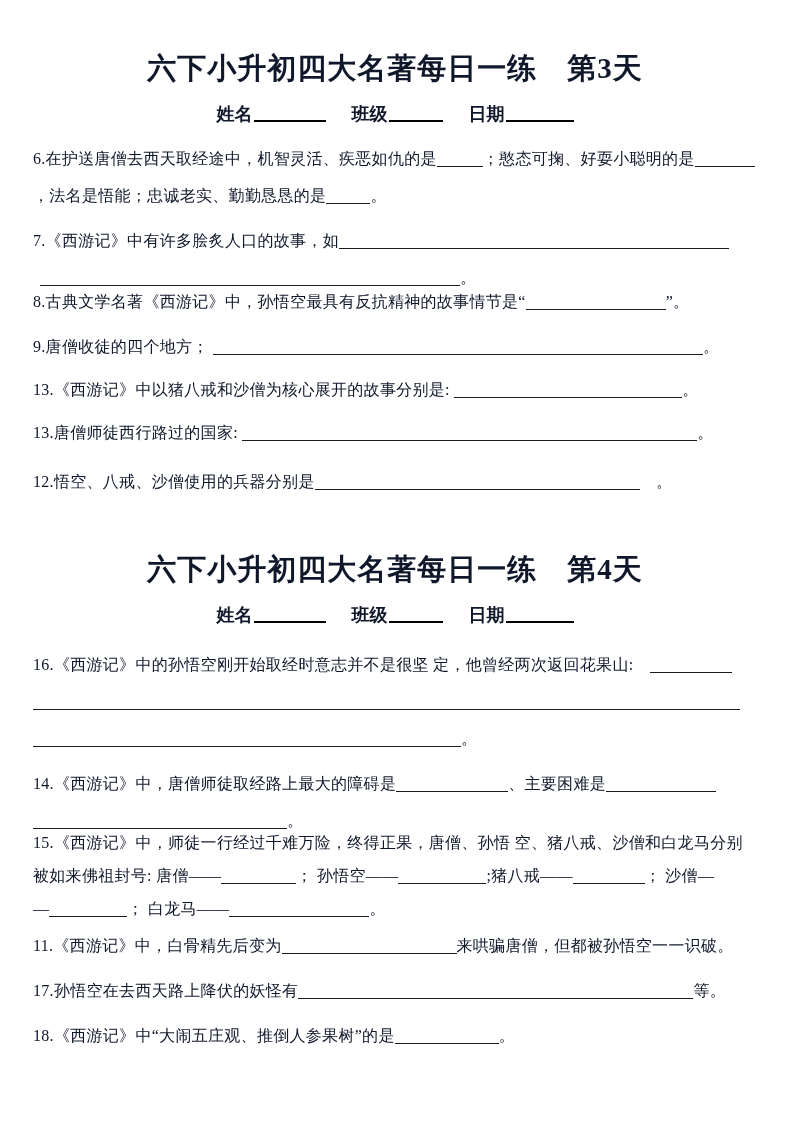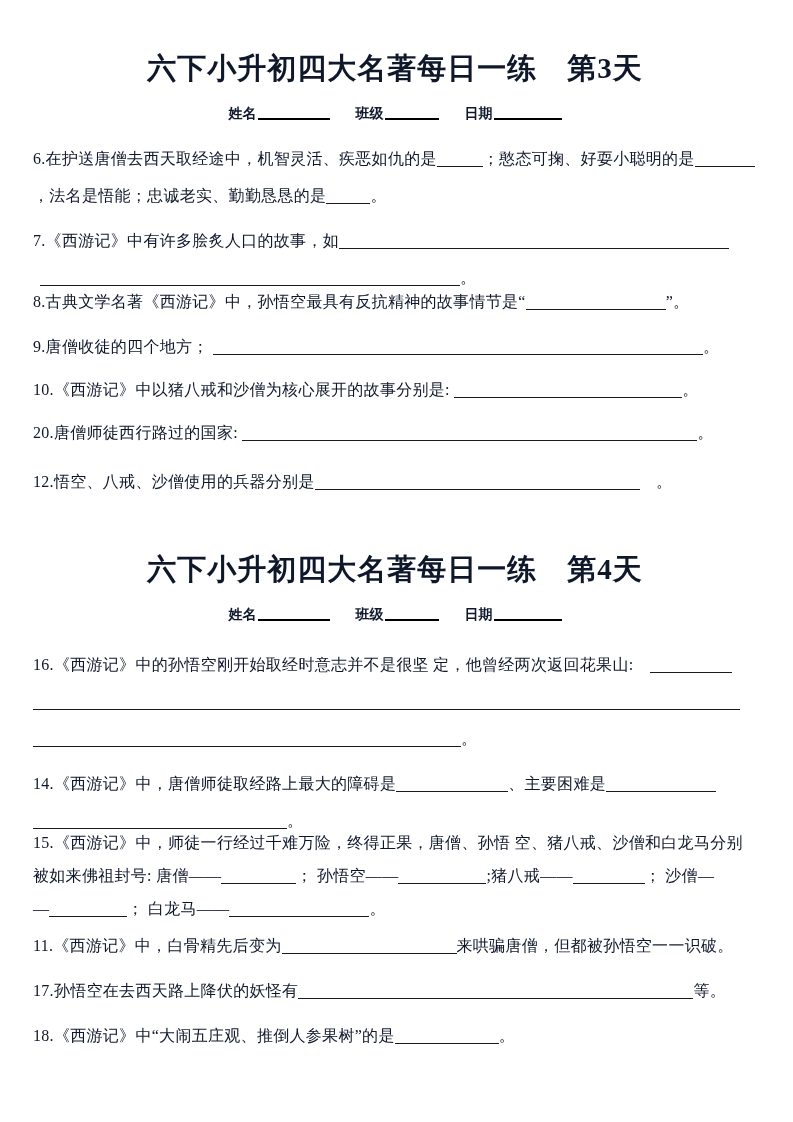--- a/index.html
+++ b/index.html
@@ -21,21 +21,21 @@
     font-weight:bold;
     letter-spacing:1px;
     line-height:40px;
     white-space:nowrap;
   }
   .fields {
     display:flex;
     justify-content:center;
     gap:26px;
     font-weight:bold;
-    font-size:14px;
+    font-size:18px;
     line-height:24px;
     margin:0 0 22px 0;
   }
   .fgroup { white-space:nowrap; }
   .fblank {
     display:inline-block;
     border-bottom:2px solid #000;
     height:16px;
     vertical-align:-2px;
     margin-left:1px;
@@ -90,24 +90,24 @@
           <div class="line" data-name="q7-line1"><span data-name="text-run">7.《西游记》中有许多脍炙人口的故事，如</span><span class="blank" data-name="answer-blank" style="width: 390px;"></span></div>
           <div class="line" data-name="q7-line2"><span class="blank" data-name="answer-blank" style="width: 420px;"></span><span data-name="text-run">。</span></div>
         </div>
         <div class="q" data-name="question-q8">
           <div class="line" data-name="q8-line1"><span data-name="text-run">8.古典文学名著《西游记》中，孙悟空最具有反抗精神的故事情节是“</span><span class="blank" data-name="answer-blank" style="width: 140px;"></span><span data-name="text-run">”。</span></div>
         </div>
         <div class="q" data-name="question-q9">
           <div class="line" data-name="q9-line1"><span data-name="text-run">9.唐僧收徒的四个地方； </span><span class="blank" data-name="answer-blank" style="width: 490px;"></span><span data-name="text-run">。</span></div>
         </div>
         <div class="q" data-name="question-q10">
-          <div class="line" data-name="q10-line1"><span data-name="text-run">10.《西游记》中以猪八戒和沙僧为核心展开的故事分别是: </span><span class="blank" data-name="answer-blank" style="width: 228px;"></span><span data-name="text-run">。</span></div>
+          <div class="line" data-name="q10-line1"><span data-name="text-run">13.《西游记》中以猪八戒和沙僧为核心展开的故事分别是: </span><span class="blank" data-name="answer-blank" style="width: 228px;"></span><span data-name="text-run">。</span></div>
         </div>
         <div class="q" data-name="question-q11">
-          <div class="line" data-name="q11-line1"><span data-name="text-run">20.唐僧师徒西行路过的国家: </span><span class="blank" data-name="answer-blank" style="width: 455px;"></span><span data-name="text-run">。</span></div>
+          <div class="line" data-name="q11-line1"><span data-name="text-run">13.唐僧师徒西行路过的国家: </span><span class="blank" data-name="answer-blank" style="width: 455px;"></span><span data-name="text-run">。</span></div>
         </div>
         <div class="q" data-name="question-q12">
           <div class="line" data-name="q12-line1"><span data-name="text-run">12.悟空、八戒、沙僧使用的兵器分别是</span><span class="blank" data-name="answer-blank" style="width: 325px;"></span><span data-name="text-run">　。</span></div>
         </div>
       </div>
   </section>
 
   <section data-name="section-day4">
     <h1 class="title" data-name="worksheet-title-day4">六下小升初四大名著每日一练　第4天</h1>
     <div class="fields" data-name="header-fields">

